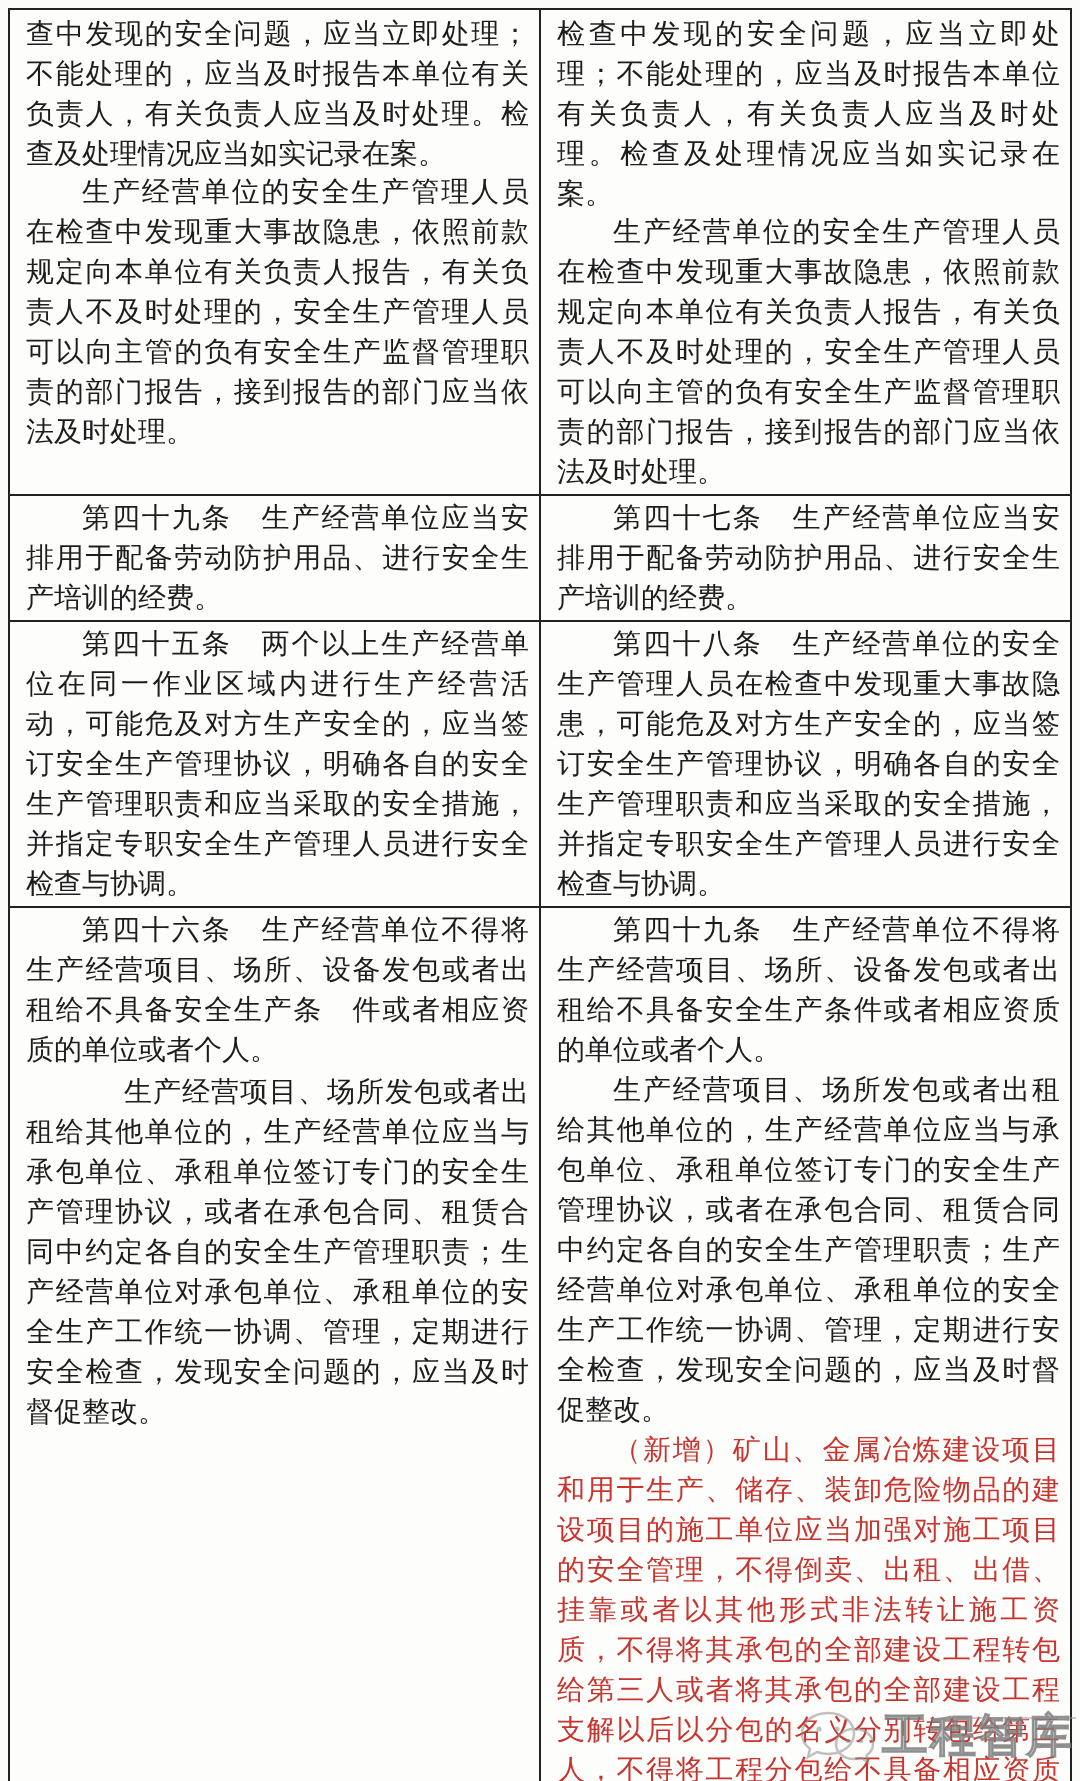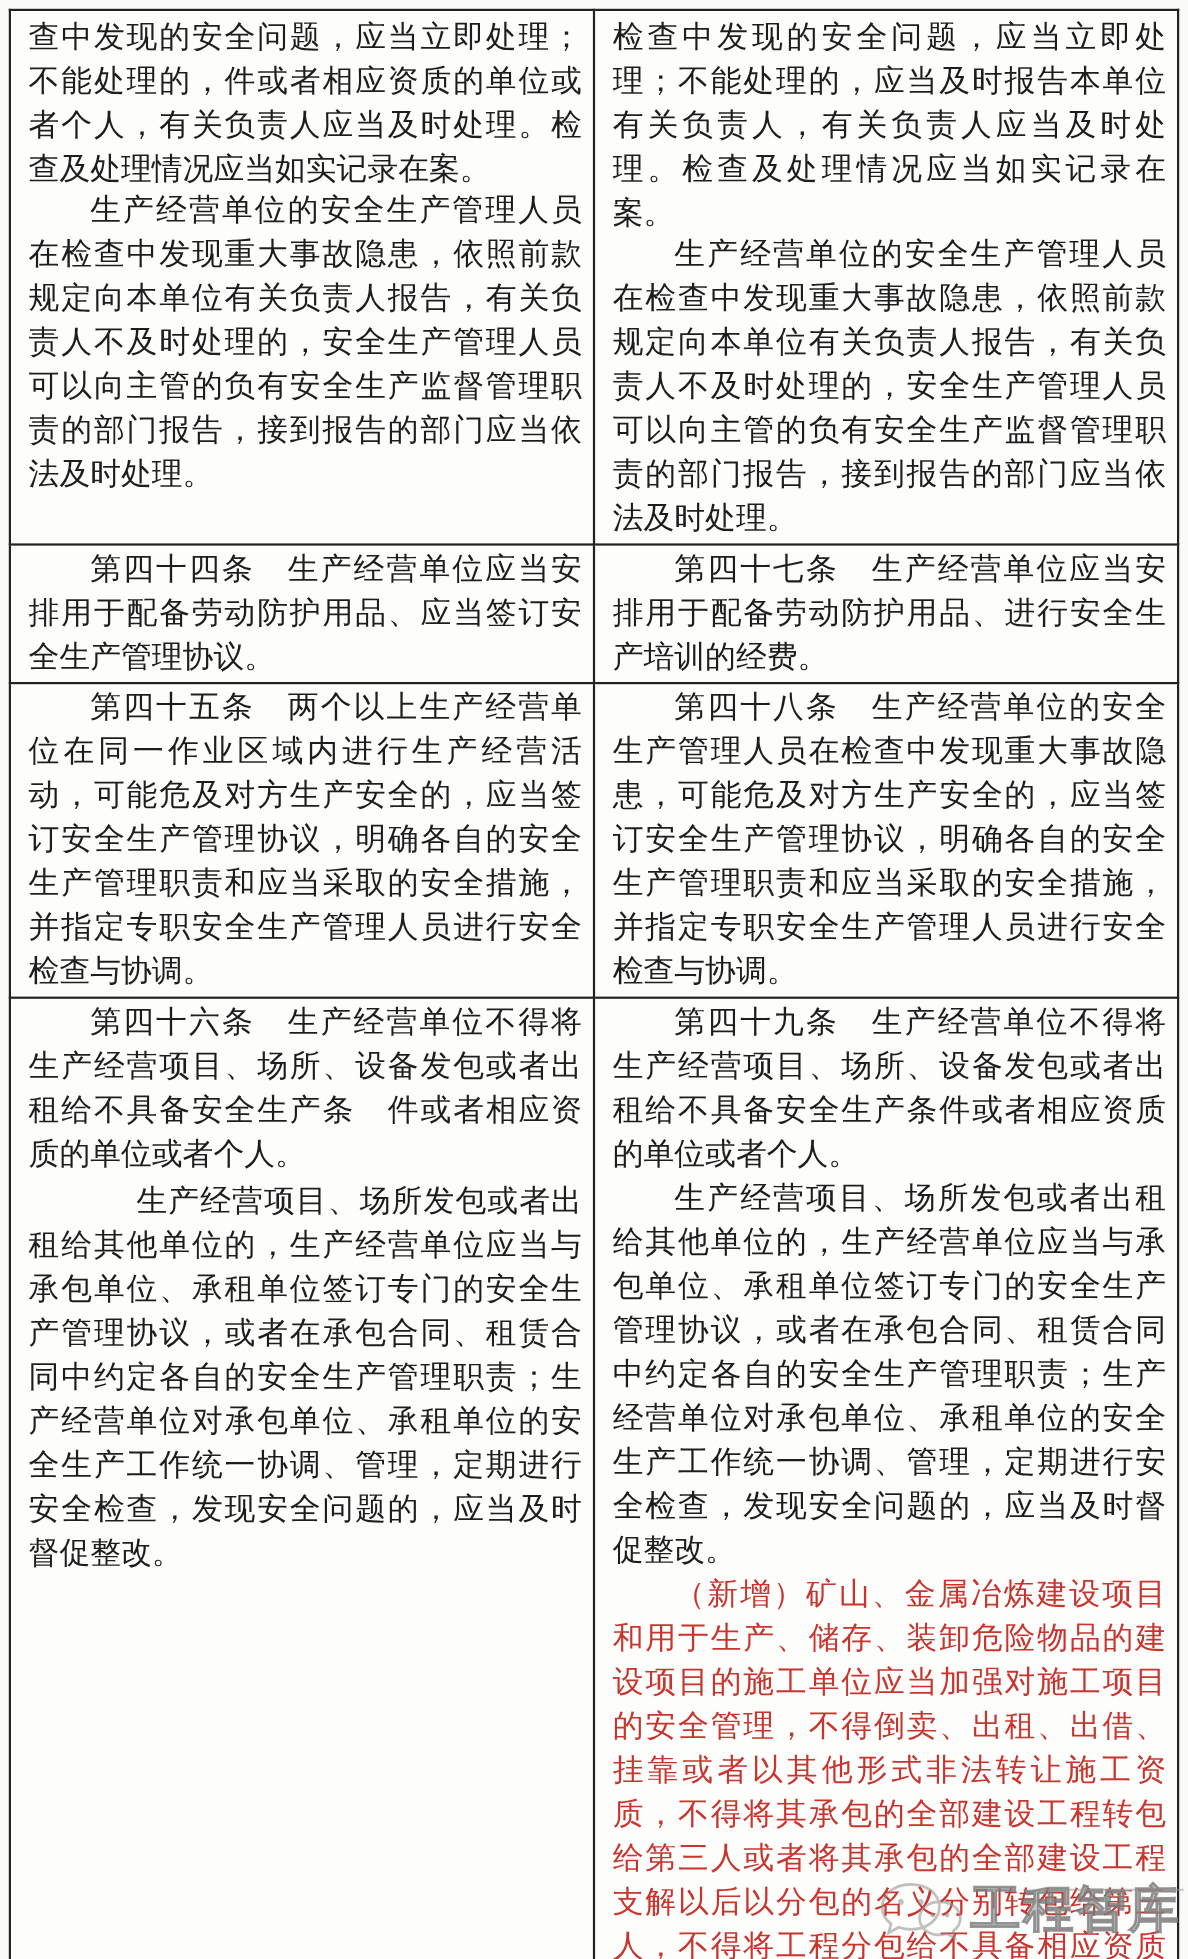--- a/index.html
+++ b/index.html
@@ -75,31 +75,31 @@
 </style>
 </head>
 <body>
 
 <div class="page">
 
   <table class="doc-table">
     <tbody>
         <tr style="height: 400px;">
           <td>
-            <p class="para">查中发现的安全问题，应当立即处理；不能处理的，件或者相应资质的单位或者个人，有关负责人应当及时处理。检查及处理情况应当如实记录在案。</p>
+            <p class="para">查中发现的安全问题，应当立即处理；不能处理的，应当及时报告本单位有关负责人，有关负责人应当及时处理。检查及处理情况应当如实记录在案。</p>
             <p class="para indent-2">生产经营单位的安全生产管理人员在检查中发现重大事故隐患，依照前款规定向本单位有关负责人报告，有关负责人不及时处理的，安全生产管理人员可以向主管的负有安全生产监督管理职责的部门报告，接到报告的部门应当依法及时处理。</p>
           </td>
           <td>
             <p class="para">检查中发现的安全问题，应当立即处理；不能处理的，应当及时报告本单位有关负责人，有关负责人应当及时处理。检查及处理情况应当如实记录在案。</p>
             <p class="para indent-2">生产经营单位的安全生产管理人员在检查中发现重大事故隐患，依照前款规定向本单位有关负责人报告，有关负责人不及时处理的，安全生产管理人员可以向主管的负有安全生产监督管理职责的部门报告，接到报告的部门应当依法及时处理。</p>
           </td>
         </tr>
         <tr style="height: 116px;">
           <td>
-            <p class="para indent-2">第四十四条　生产经营单位应当安排用于配备劳动防护用品、应当签订安全生产管理协议。</p>
+            <p class="para indent-2">第四十九条　生产经营单位应当安排用于配备劳动防护用品、进行安全生产培训的经费。</p>
           </td>
           <td>
             <p class="para indent-2">第四十七条　生产经营单位应当安排用于配备劳动防护用品、进行安全生产培训的经费。</p>
           </td>
         </tr>
         <tr style="height: 248px; padding-left: 16px;">
           <td>
             <p class="para indent-2">第四十五条　两个以上生产经营单位在同一作业区域内进行生产经营活动，可能危及对方生产安全的，应当签订安全生产管理协议，明确各自的安全生产管理职责和应当采取的安全措施，并指定专职安全生产管理人员进行安全检查与协调。</p>
           </td>
           <td>

